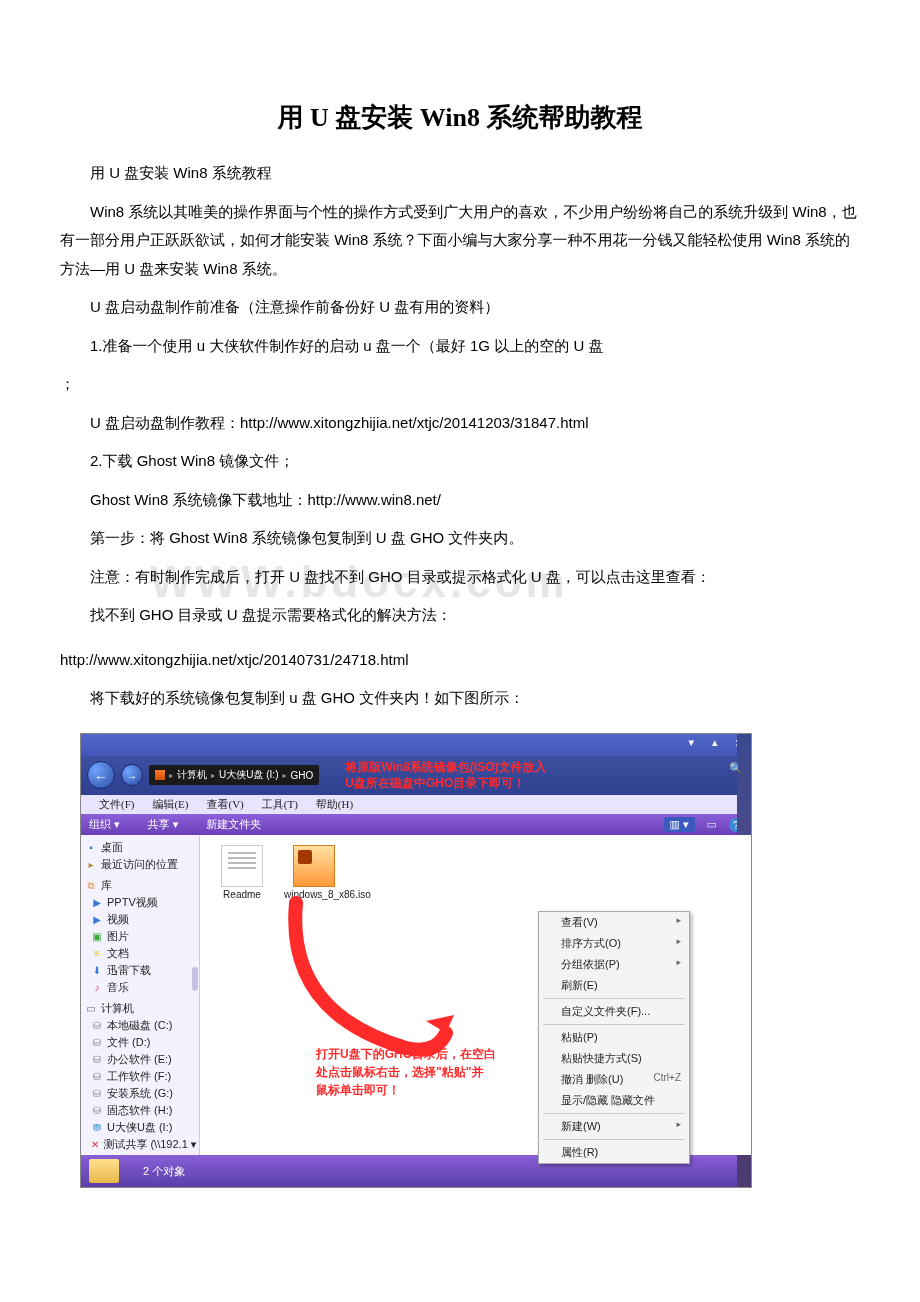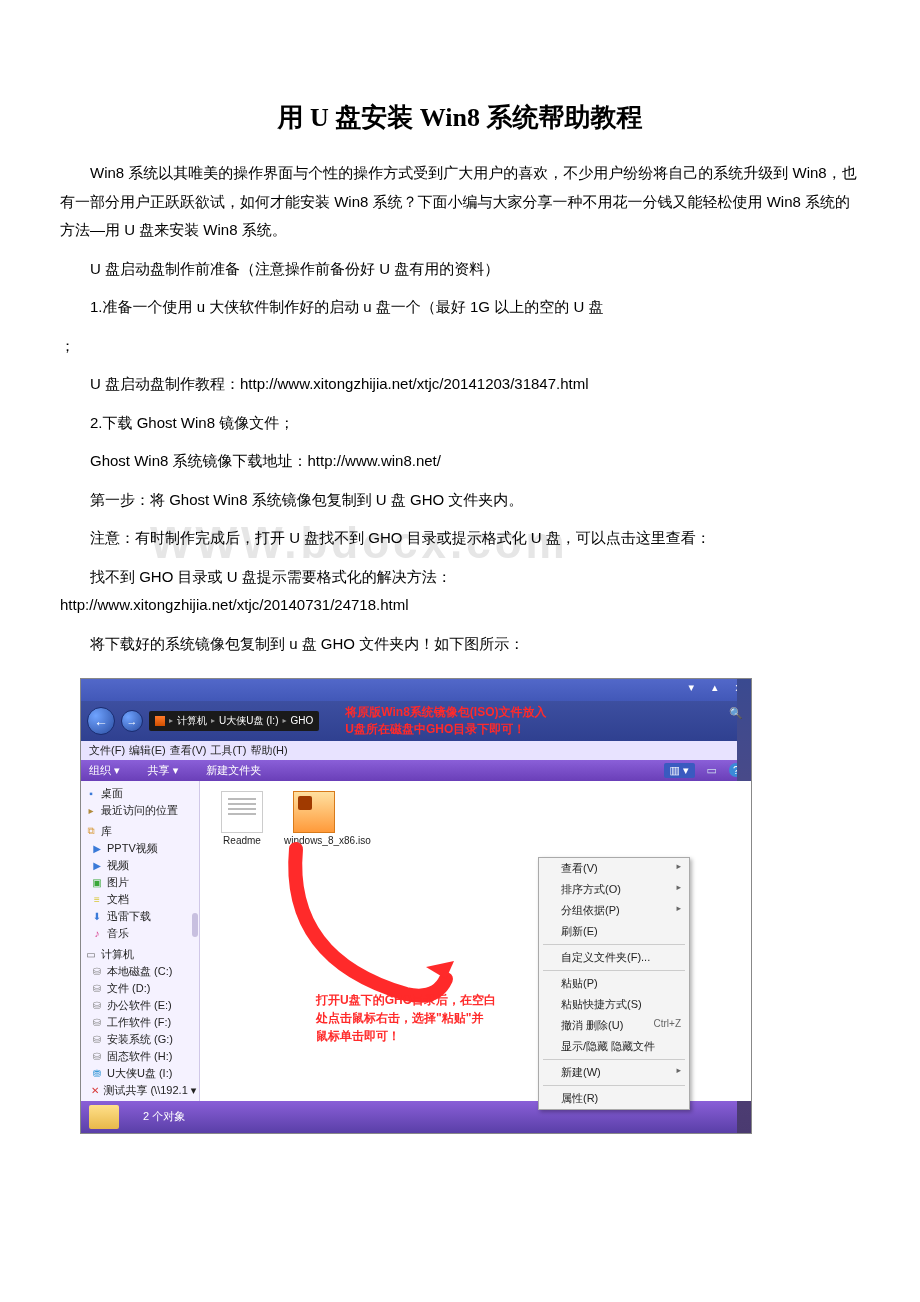--- a/index.html
+++ b/index.html
@@ -108,25 +108,26 @@
     right: 44px; top: 3px;
     color: #ff9a3a;
     font-size: 10px;
   }
   .search-icon {
     position: absolute; right: 8px; top: 28px;
     color: #a0b8ff; font-size: 11px;
   }
   .menubar {
     background: #e8e3ff;
-    padding: 2px 8px;
+    padding: 2px 18px;
     font-size: 11px;
     color: #222;
     display: flex;
-    gap: 4px;
+    gap: 18px;
+    font-family: Liberation Serif, serif;
   }
   .toolbar {
     background: linear-gradient(#8a5fd8, #6a3fb8);
     padding: 3px 8px;
     color: #fff;
     display: flex;
     gap: 28px;
     align-items: center;
     font-size: 11px;
   }
@@ -280,36 +281,37 @@
     background: linear-gradient(180deg, #3a4a90 0%, #5a4a80 50%, #4a3a70 100%);
   }
 </style>
 </head>
 <body>
 
 <div class="page">
   <div class="content">
     <h1>用 U 盘安装 Win8 系统帮助教程</h1>
 
+    <p class="para indent">用 U 盘安装 Win8 系统教程</p>
     <p class="para indent">Win8 系统以其唯美的操作界面与个性的操作方式受到广大用户的喜欢，不少用户纷纷将自己的系统升级到 Win8，也有一部分用户正跃跃欲试，如何才能安装 Win8 系统？下面小编与大家分享一种不用花一分钱又能轻松使用 Win8 系统的方法—用 U 盘来安装 Win8 系统。</p>
     <p class="para indent">U 盘启动盘制作前准备（注意操作前备份好 U 盘有用的资料）</p>
     <p class="para indent">1.准备一个使用 u 大侠软件制作好的启动 u 盘一个（最好 1G 以上的空的 U 盘</p>
     <p class="para" style="text-indent:0">；</p>
     <p class="para indent">U 盘启动盘制作教程：http://www.xitongzhijia.net/xtjc/20141203/31847.html</p>
     <p class="para indent">2.下载 Ghost Win8 镜像文件；</p>
     <p class="para indent">Ghost Win8 系统镜像下载地址：http://www.win8.net/</p>
     <p class="para indent">第一步：将 Ghost Win8 系统镜像包复制到 U 盘 GHO 文件夹内。</p>
 
     <div style="position:relative">
       <div class="watermark" style="top:-6px; left:90px;">WWW.bdocx.com</div>
       <p class="para indent" style="position:relative">注意：有时制作完成后，打开 U 盘找不到 GHO 目录或提示格式化 U 盘，可以点击这里查看：</p>
     </div>
 
     <p class="para indent" style="margin-bottom:0">找不到 GHO 目录或 U 盘提示需要格式化的解决方法：</p>
-    <p class="para" style="text-indent:0;margin-top:0">http://www.xitongzhijia.net/xtjc/20140731/24718.html</p>
+    <p class="para" style="text-indent:0;margin-top:16px">http://www.xitongzhijia.net/xtjc/20140731/24718.html</p>
     <p class="para indent">将下载好的系统镜像包复制到 u 盘 GHO 文件夹内！如下图所示：</p>
 
     <div class="shot-wrap">
       <div class="shot">
         <div class="right-strip"></div>
 
         <div class="titlebar">
           <span>▾</span>
           <span>▴</span>
           <span>x</span>

